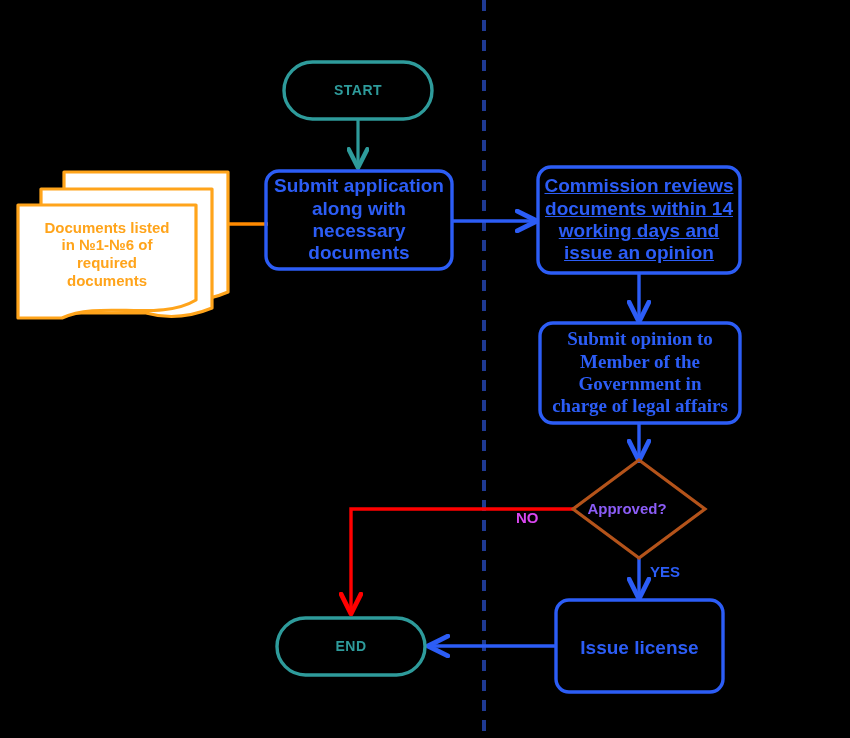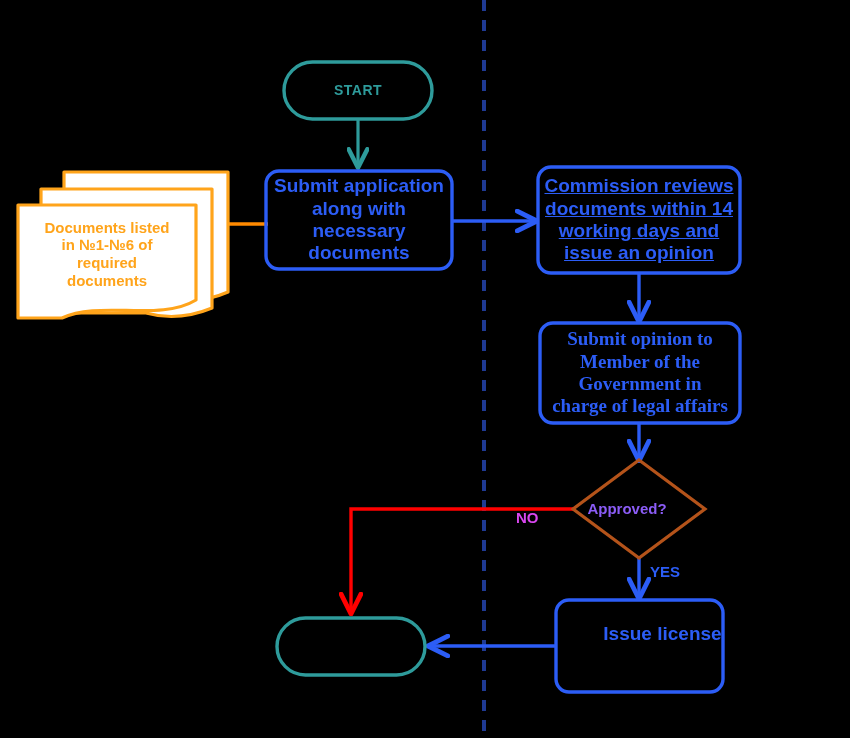--- a/index.html
+++ b/index.html
@@ -150,22 +150,23 @@
 working days and
 issue an opinion</div>
 
   <div class="node-label process-label" style="left:540px; top:323px; width:200px; height:100px; color:#2C5DF6;font-family:Liberation Serif, serif;">Submit opinion to
 Member of the
 Government in
 charge of legal affairs</div>
 
   <div class="node-label decision-label" style="left:561px; top:485px; width:132px; height:48px; color:#8b5cf6;">Approved?</div>
 
-  <div class="node-label process-label" style="left:556px; top:596px; width:167px; height:76px; color:#2C5DF6;padding-left:23px;">Issue license</div>
+  <div class="node-label process-label" style="left:556px; top:610px; width:167px; height:76px; color:#2C5DF6;">Issue license</div>
 
+  <div class="node-label terminator-label" style="left:277px; top:618px; width:148px; height:57px; color:#2E9B9B;">END</div>
 
   <div class="node-label doc-label" style="left:24px; top:208px; width:166px; height:92px; color:#FFA41B;">Documents listed
 in №1-№6 of
 required
 documents</div>
 
   <div class="edge-label" style="left:516px; top:481px; color:#d946ef;margin-top:28px;">NO</div>
 
   <div class="edge-label" style="left:650px; top:563px; color:#2C5DF6;">YES</div>
 

